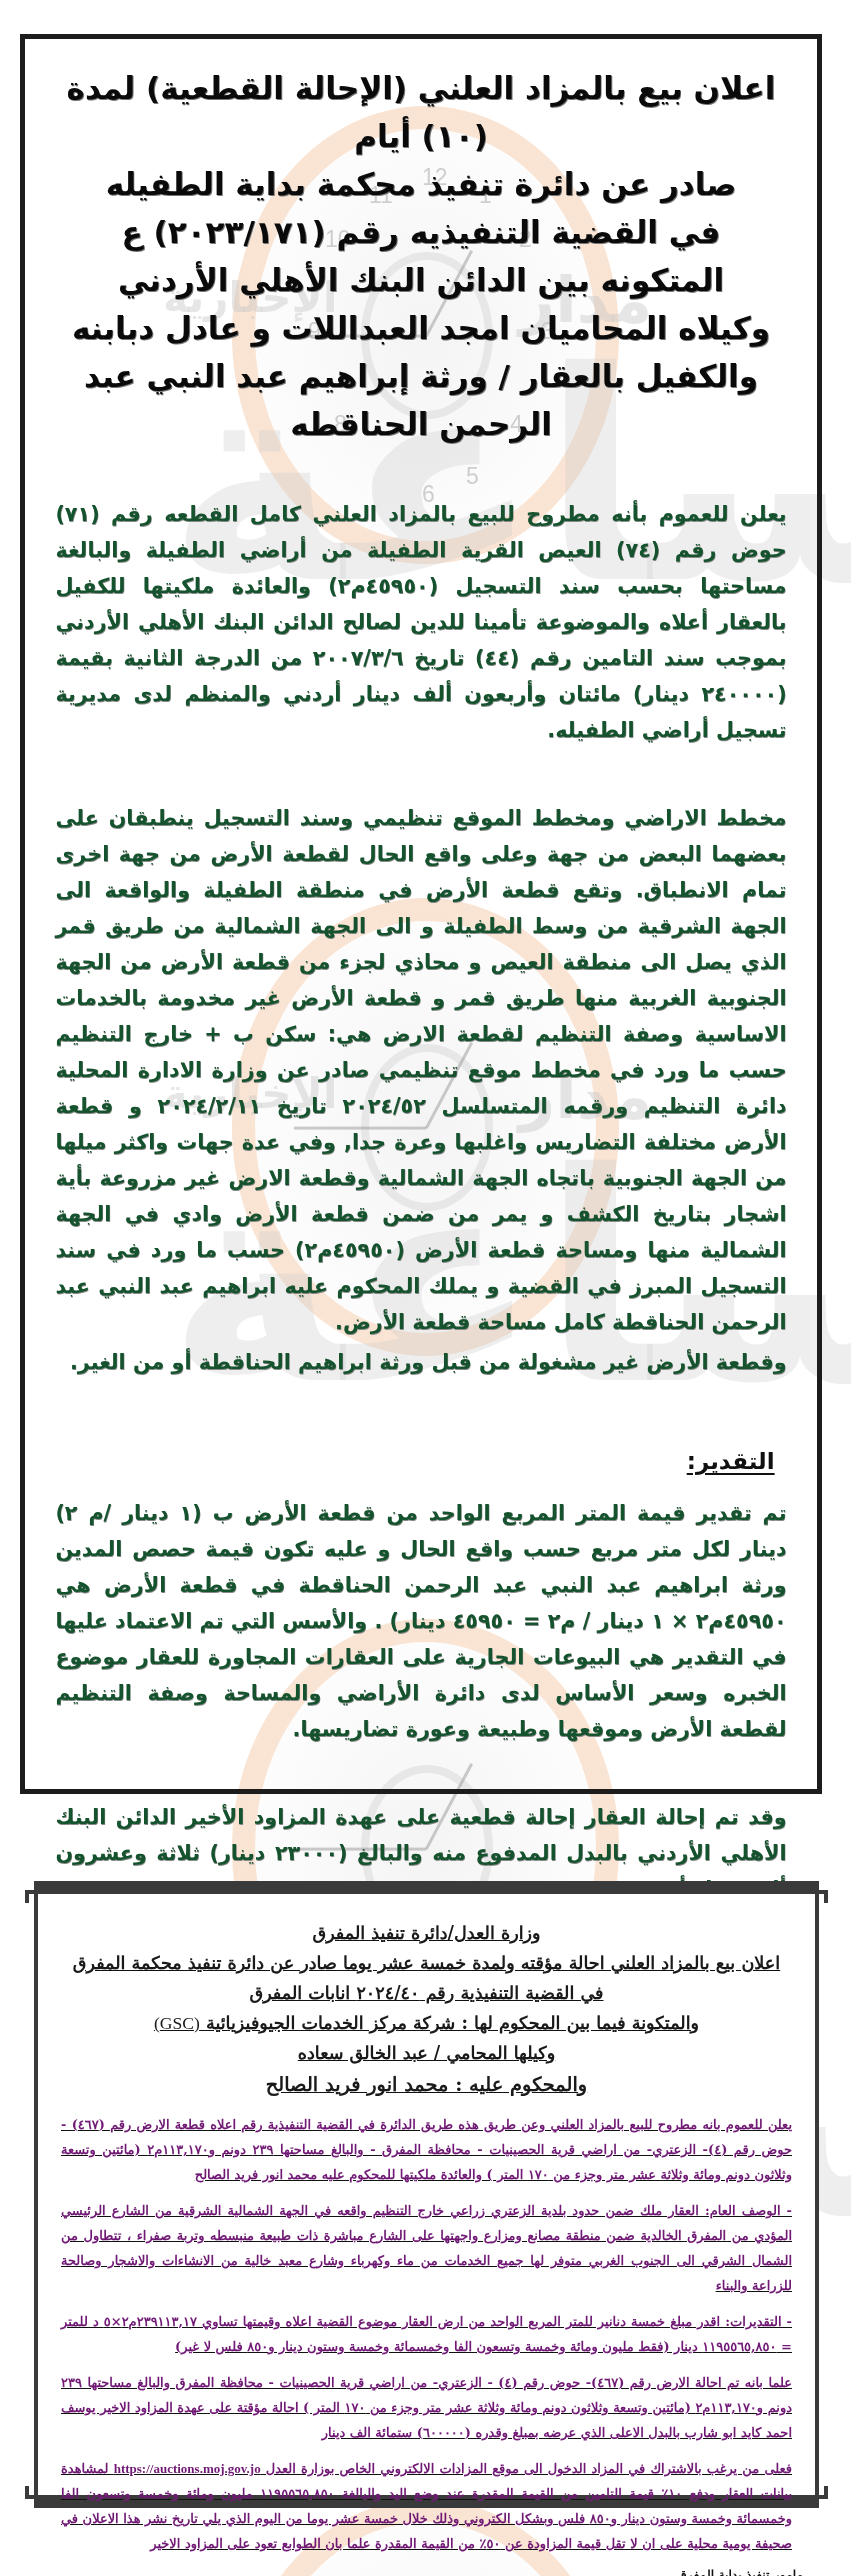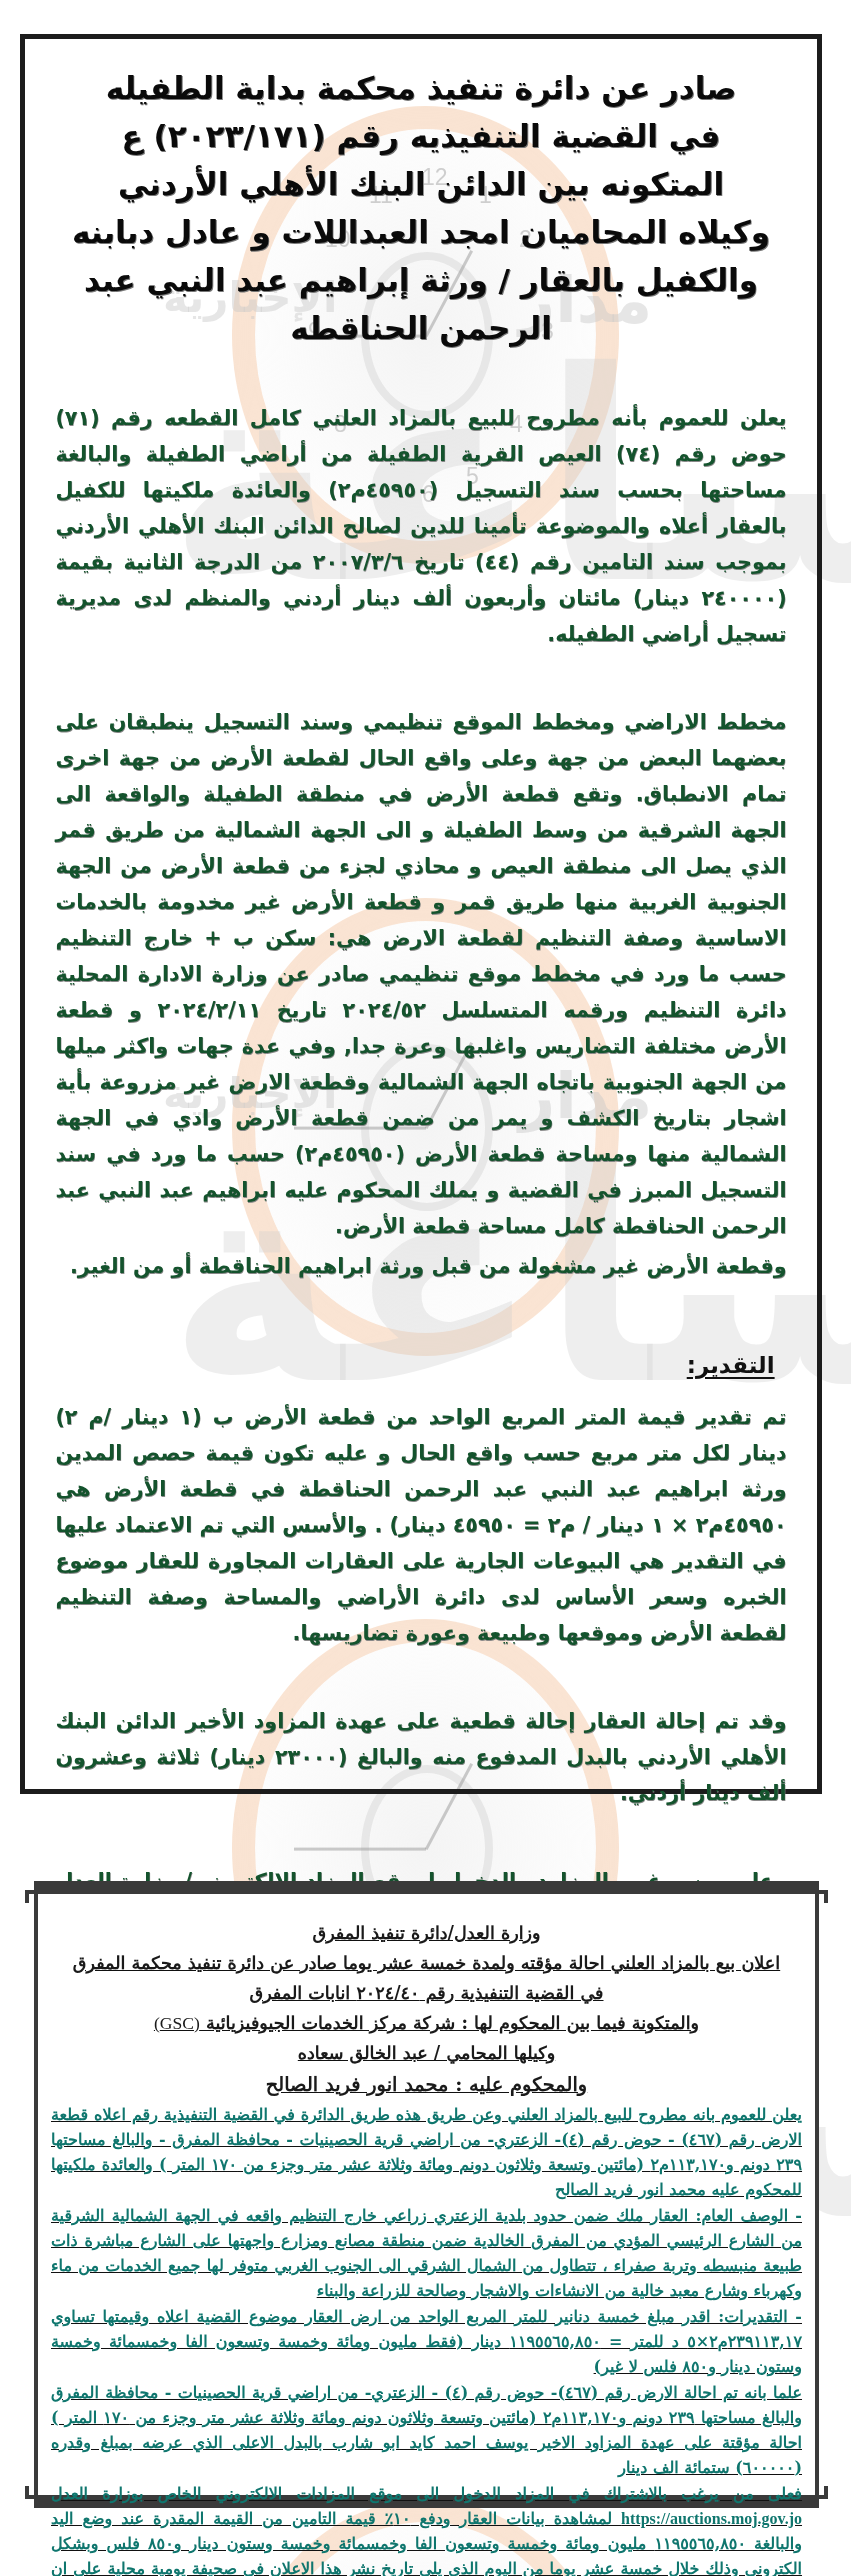--- a/index.html
+++ b/index.html
@@ -74,22 +74,22 @@
   .n2-notch { position: absolute; background: #3a3a3a; }
   .n2-body {
     position: absolute; left: 25px; right: 25px; top: 37px; text-decoration: underline;
   }
   .n2-head {
     text-align: center; font-weight: bold; font-size: 17.6px; line-height: 30px; margin: 0;
     color: #1a1a1a; font-family: "DejaVu Serif", serif;
   }
   .n2-head.big { font-size: 19.4px; line-height: 33px; }
   .n2-para {
-    text-align: justify; text-align-last: right; font-weight: bold; font-size: 16px;
-    line-height: 25px; margin: 1px; color: #0f766e; font-family: "DejaVu Serif", serif;
+    text-align: justify; text-align-last: right; font-weight: bold; font-size: 13px;
+    line-height: 25px; margin: 11px; color: #701a75; font-family: "DejaVu Serif", serif;
   }
   .n2-sign {
     font-weight: bold; font-size: 12.3px; text-align: right; margin-top: 8.8px; font-family: "DejaVu Serif", serif;
   }
   .gsc { font-family: "Liberation Serif", serif; font-weight: normal; }
 </style>
 </head>
 <body>
 
 <div class="wm wm-clock" style="top:106px;">
@@ -126,20 +126,21 @@
 
 <div class="wm wm-text" style="top:1060px;left:519px;font-size:63px;">مدار</div>
 <div class="wm wm-text" style="top:1069px;left:163px;font-size:42px;">الإخبارية</div>
 <div class="wm wm-big" style="top:1135px;left:167px;">الساعة</div>
 
 <div class="wm wm-text" style="top:1883px;left:519px;font-size:63px;">مدار</div>
 <div class="wm wm-text" style="top:1892px;left:163px;font-size:42px;">الإخبارية</div>
 <div class="wm wm-big" style="top:1967px;left:167px;">الساعة</div>
 
 <section class="notice1">
+  <h1 class="n1-heading">اعلان بيع بالمزاد العلني (الإحالة القطعية) لمدة (١٠) أيام</h1>
   <h1 class="n1-heading">صادر عن دائرة تنفيذ محكمة بداية الطفيله</h1>
   <h1 class="n1-heading">في القضية التنفيذيه رقم (٢٠٢٣/١٧١) ع</h1>
   <h1 class="n1-heading">المتكونه بين الدائن البنك الأهلي الأردني</h1>
   <h1 class="n1-heading">وكيلاه المحاميان امجد العبداللات و عادل دبابنه</h1>
   <h1 class="n1-heading">والكفيل بالعقار / ورثة إبراهيم عبد النبي عبد الرحمن الحناقطه</h1>
 
   <div class="n1-gap-lg"></div>
   <p class="n1-para">يعلن للعموم بأنه مطروح للبيع بالمزاد العلني كامل القطعه رقم (٧١) حوض رقم (٧٤) العيص القرية الطفيلة من أراضي الطفيلة والبالغة مساحتها بحسب سند التسجيل (٤٥٩٥٠م٢) والعائدة ملكيتها للكفيل بالعقار أعلاه والموضوعة تأمينا للدين لصالح الدائن البنك الأهلي الأردني بموجب سند التامين رقم (٤٤) تاريخ ٢٠٠٧/٣/٦ من الدرجة الثانية بقيمة (٢٤٠٠٠٠ دينار) مائتان وأربعون ألف دينار أردني والمنظم لدى مديرية تسجيل أراضي الطفيله.</p>
 
   <div class="n1-gap-lg"></div>

